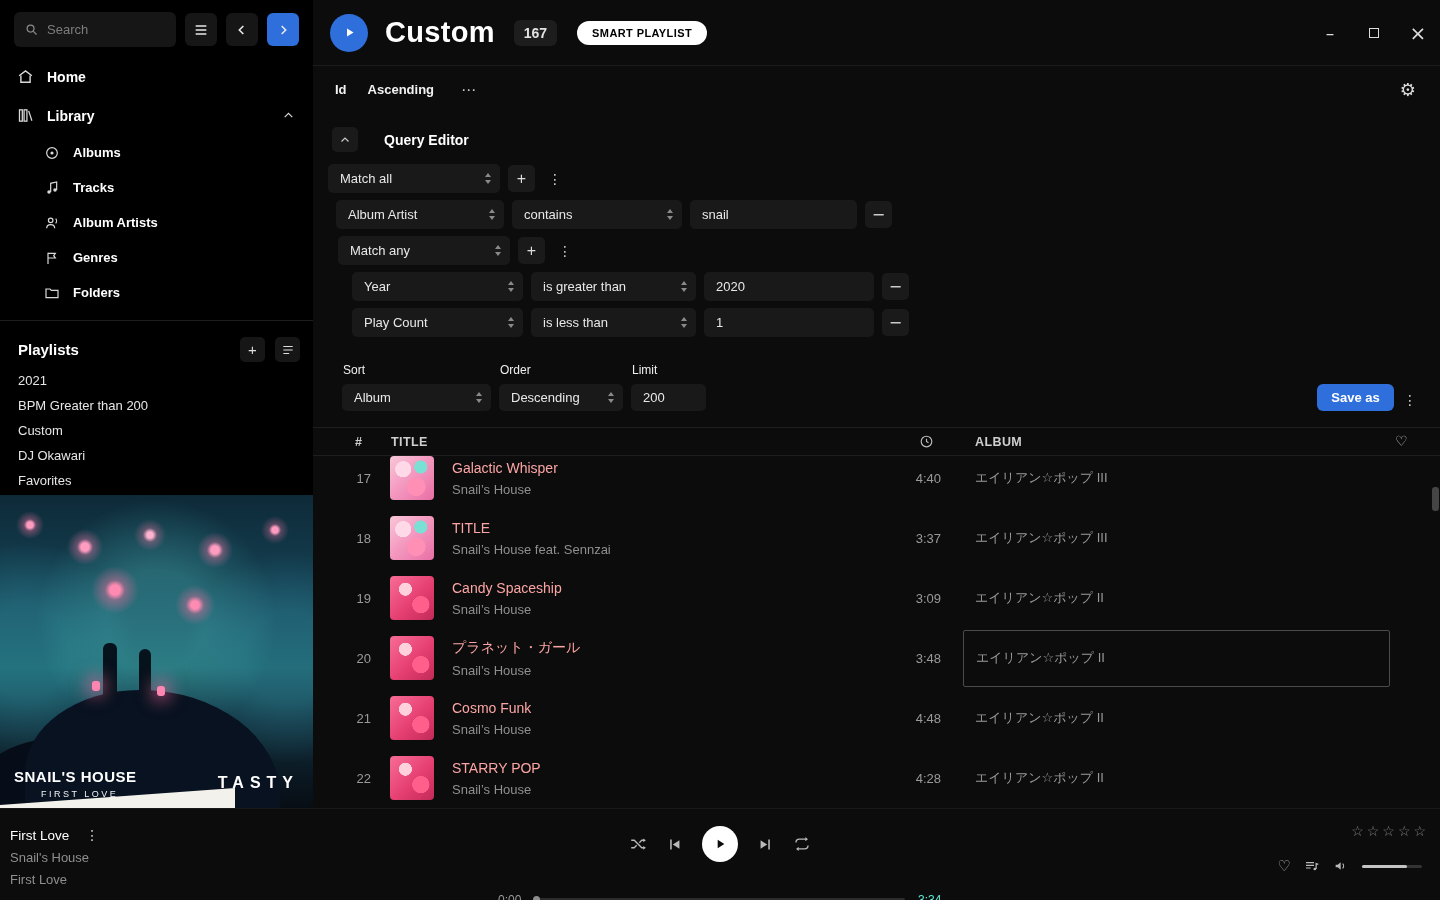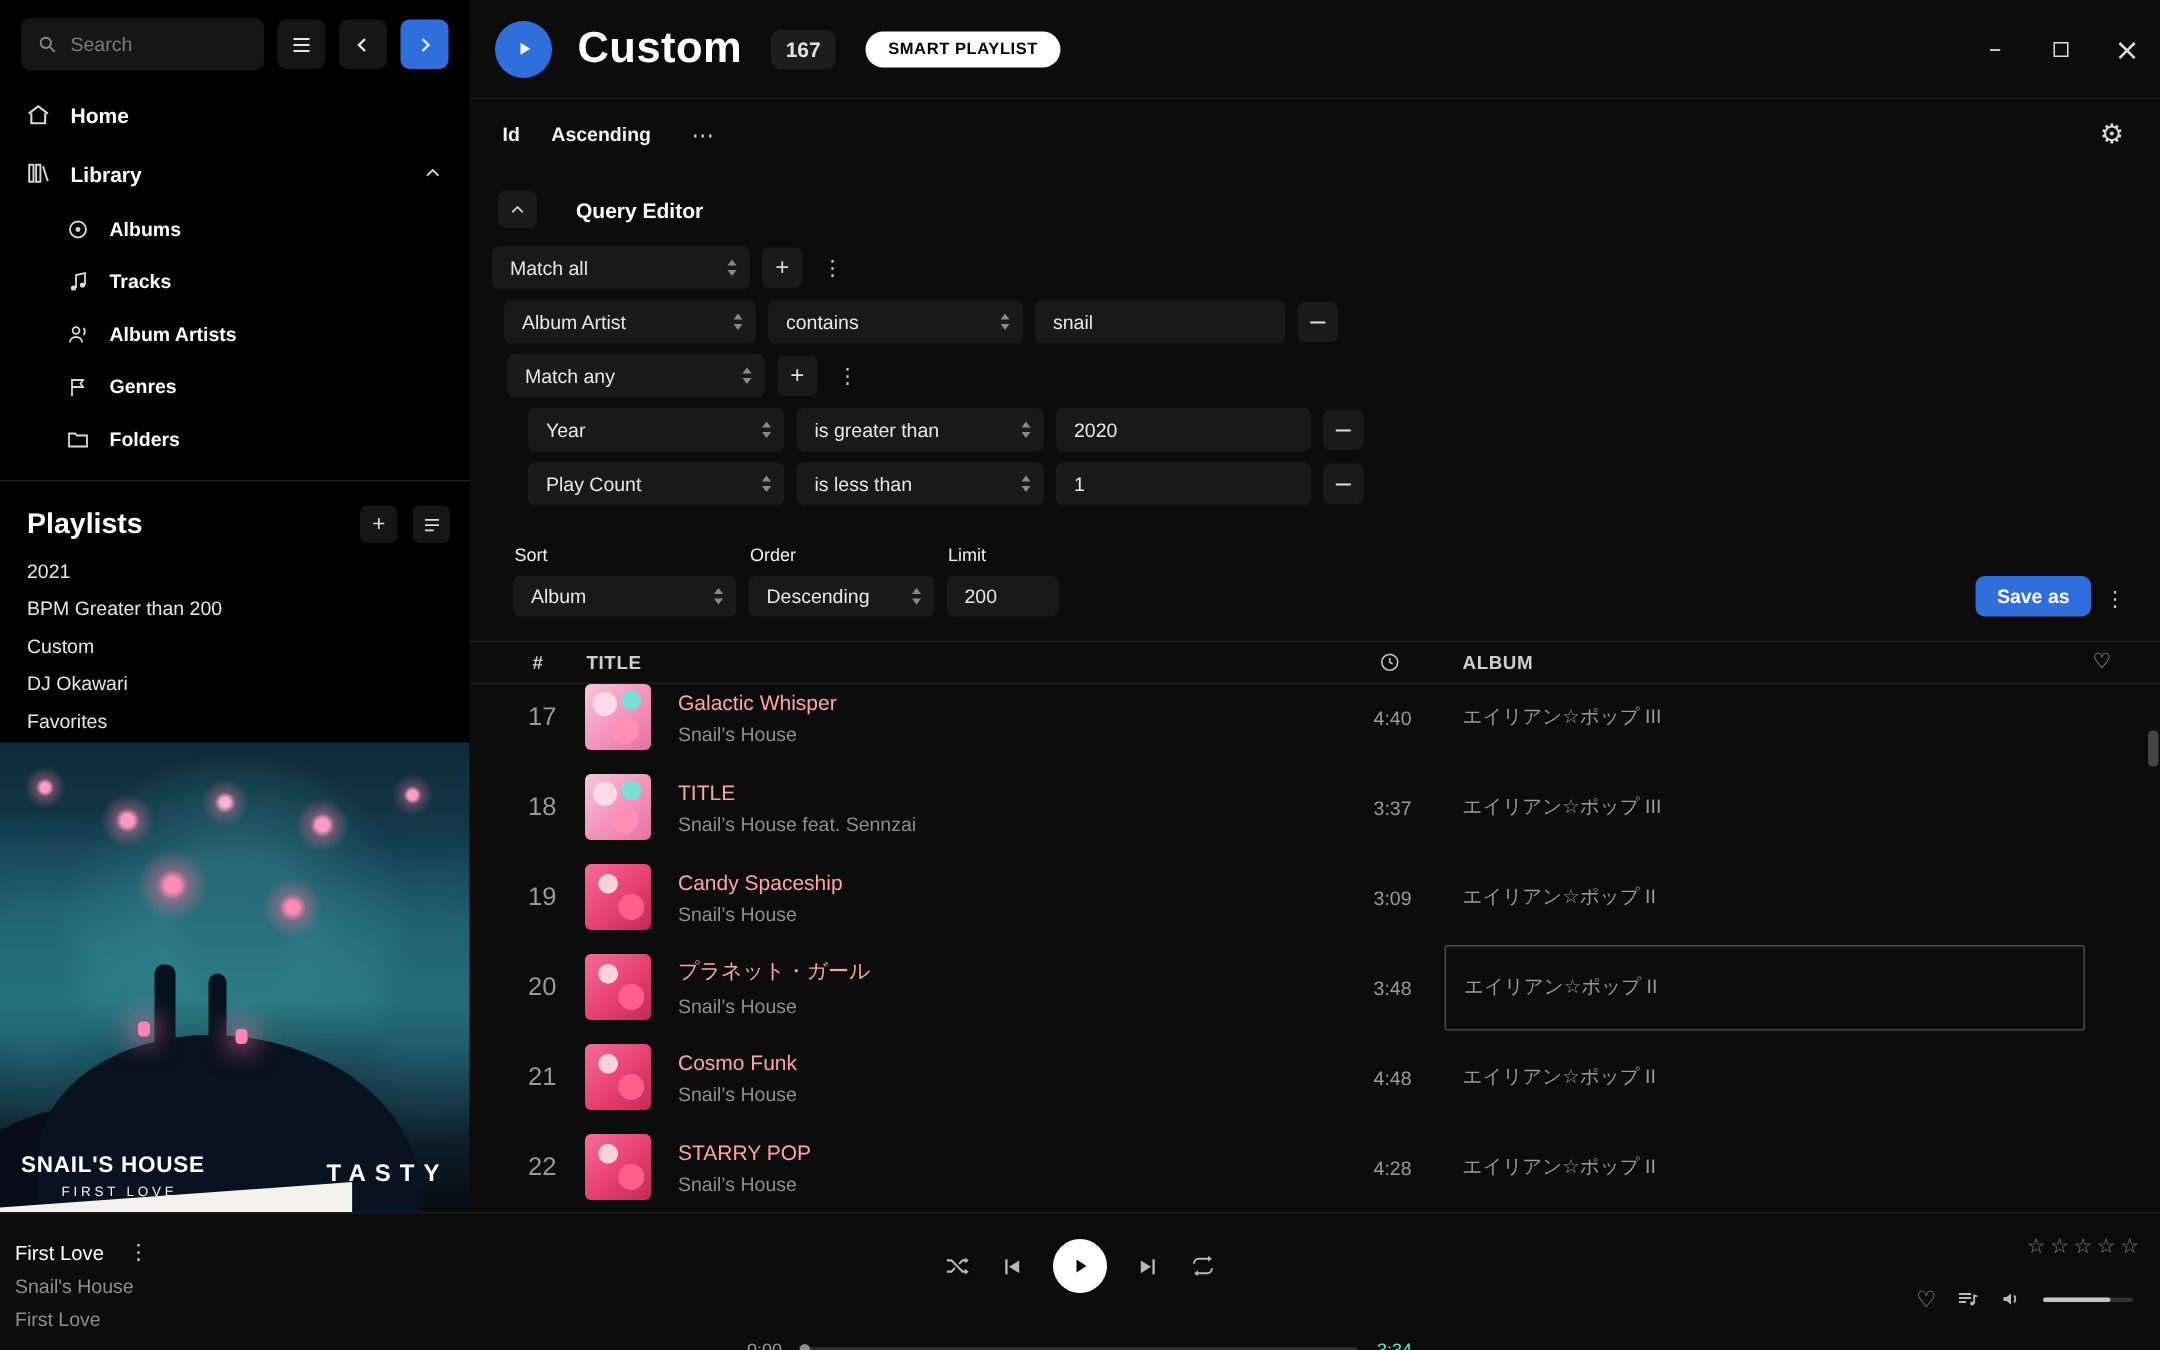--- a/index.html
+++ b/index.html
@@ -17,21 +17,21 @@
   .search-box input::placeholder{color:#7d7d7d;}
   .sq-btn{width:32px;height:33px;border-radius:6px;background:#161616;display:flex;align-items:center;justify-content:center;color:#e8e8e8;}
   .sq-btn.accent{background:#2f6fdc;}
   .nav{padding-top:2px;}
   .nav-item{display:flex;align-items:center;gap:13px;height:39px;padding:0 18px 0 17px;font-size:14px;font-weight:bold;color:#fff;cursor:pointer;}
   .nav-item .grow{flex:1;}
   .nav-ic{color:#d9d9d9;}
   .nav-sub .nav-item{height:35px;padding-left:44px;font-size:13px;}
   .sb-divider{border-top:1px solid #1e1e1e;margin:10px 0 0 0;}
   .pl-head{display:flex;align-items:center;padding:0 13px 0 18px;margin:16px 0 6px 0;height:25px;}
-  .pl-head h2{font-size:19px;font-weight:bold;flex:1;}
+  .pl-head h2{font-size:15px;font-weight:bold;flex:1;}
   .pl-btn{width:25px;height:25px;border-radius:5px;background:#161616;color:#ddd;display:flex;align-items:center;justify-content:center;margin-left:10px;font-size:15px;line-height:1;}
   .pl-item{height:25px;display:flex;align-items:center;padding-left:18px;font-size:13px;color:#e6e6e6;cursor:pointer;}
 
   
   .artwork{position:absolute;left:0;bottom:0;width:313px;height:313px;overflow:hidden;
     background:
       radial-gradient(circle at 30px 30px,#ff9cc0 0 3px,rgba(255,120,170,.35) 6px,transparent 14px),
       radial-gradient(circle at 85px 52px,#ff9cc0 0 4px,rgba(255,120,170,.35) 8px,transparent 18px),
       radial-gradient(circle at 150px 40px,#ffb3cf 0 3px,rgba(255,120,170,.3) 7px,transparent 16px),
       radial-gradient(circle at 215px 55px,#ff9cc0 0 4px,rgba(255,120,170,.35) 8px,transparent 18px),
@@ -99,21 +99,21 @@
   .table{margin-top:16px;border-top:1px solid #1e1e1e;}
   .thead{position:relative;height:28px;border-bottom:1px solid #1e1e1e;color:#cfcfcf;font-size:12.5px;font-weight:bold;}
   .h-num{position:absolute;left:42px;top:7px;cursor:pointer;}
   .h-title{position:absolute;left:78px;top:7px;letter-spacing:.4px;cursor:pointer;}
   .h-clock{position:absolute;left:606px;top:6px;color:#bdbdbd;cursor:pointer;}
   .h-album{position:absolute;left:662px;top:7px;letter-spacing:.4px;cursor:pointer;}
   .h-heart{position:absolute;left:1082px;top:5px;color:#bdbdbd;font-size:14px;cursor:pointer;}
   .tbody{height:353px;overflow:hidden;}
   .trow{display:grid;grid-template-columns:70px 69px 401px 88px 34px 415px 1fr;align-items:center;height:60px;cursor:pointer;}
   .trow.first{margin-top:-8px;}
-  .c-num{color:#9a9a9a;font-size:17px;text-align:right;padding-right:12px;}
+  .c-num{color:#9a9a9a;font-size:13px;text-align:right;padding-right:12px;}
   .thumb{width:44px;height:44px;border-radius:4px;margin-left:7px;}
   .art-a{background:radial-gradient(circle at 30% 30%,#ffd9e8 0 18%,transparent 19%),radial-gradient(circle at 70% 25%,#7adfd4 0 14%,transparent 15%),radial-gradient(circle at 60% 70%,#ff8fb5 0 22%,transparent 23%),linear-gradient(135deg,#f8c8d8 0%,#f49ac1 45%,#e86fa4 100%);}
   .art-b{background:radial-gradient(circle at 35% 30%,#ffd1dc 0 15%,transparent 16%),radial-gradient(circle at 70% 65%,#ff5f8a 0 20%,transparent 21%),linear-gradient(135deg,#f76d96 0%,#e63f72 55%,#c22a58 100%);}
   .t1{font-size:14px;color:#fca5a5;margin-bottom:6px;}
   .t2{font-size:13px;color:#8f8f8f;}
   .c-dur{color:#9a9a9a;font-size:13px;text-align:right;}
   .c-album{color:#9a9a9a;font-size:13px;height:100%;display:flex;align-items:center;padding-left:12px;margin-left:-12px;}
   .c-album.focused{border:1px solid #4b4b4b;border-radius:2px;height:57px;}
   .scroll-thumb{position:absolute;right:1px;top:487px;width:7px;height:24px;background:#454545;border-radius:3px;cursor:pointer;}
 

